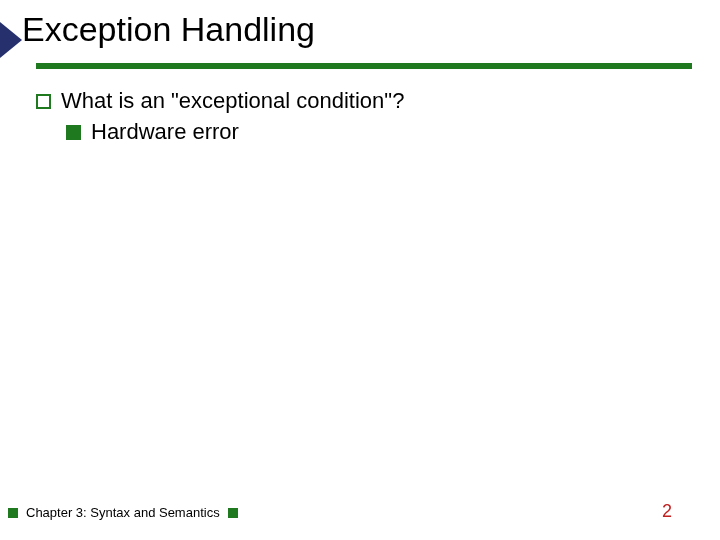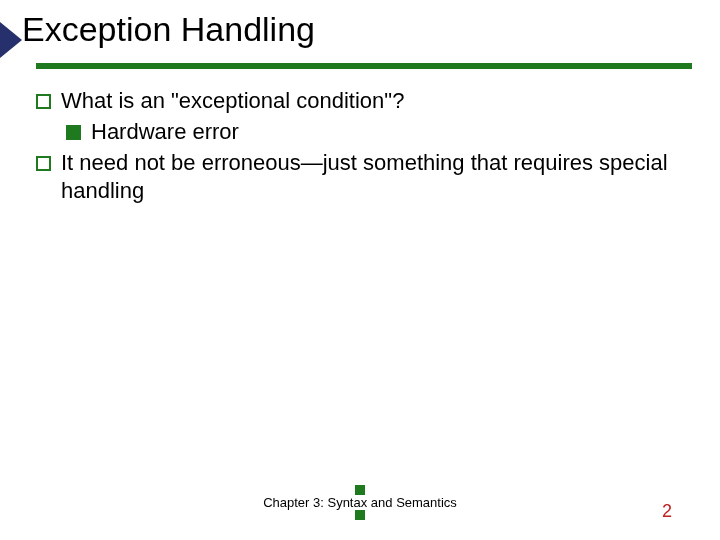--- a/index.html
+++ b/index.html
@@ -47,21 +47,20 @@
   .bold { font-weight: 700; }
   .footer {
     position: absolute;
     bottom: 20px;
     left: 0; width: 720px;
     display: flex;
     justify-content: flex-start;
     align-items: center;
     font-size: 13px;
     color: #000;
-    flex-direction: column;
   }
   .fsq {
     width: 10px; height: 10px;
     background: #1f7a1f;
     display: inline-block;
     margin: 0 8px;
   }
   .pagenum {
     position: absolute;
     right: 48px;
@@ -87,24 +86,20 @@
     <div class="lvl1">
       <div class="sq sq-outline"></div>
       <div class="txt">What is an "exceptional condition"?</div>
     </div>
 
     <div class="lvl2">
       <div class="sq sq-solid"></div>
       <div class="txt">Hardware error</div>
     </div>
 
-    <div class="lvl1">
-      <div class="sq sq-outline"></div>
-      <div class="txt">It need not be erroneous—just something that requires special handling</div>
-    </div>
 
   </div>
 
   <div class="footer">
     <span class="fsq"></span>
     <span>Chapter 3: Syntax and Semantics</span>
     <span class="fsq"></span>
   </div>
   <div class="pagenum">2</div>
 </div>

